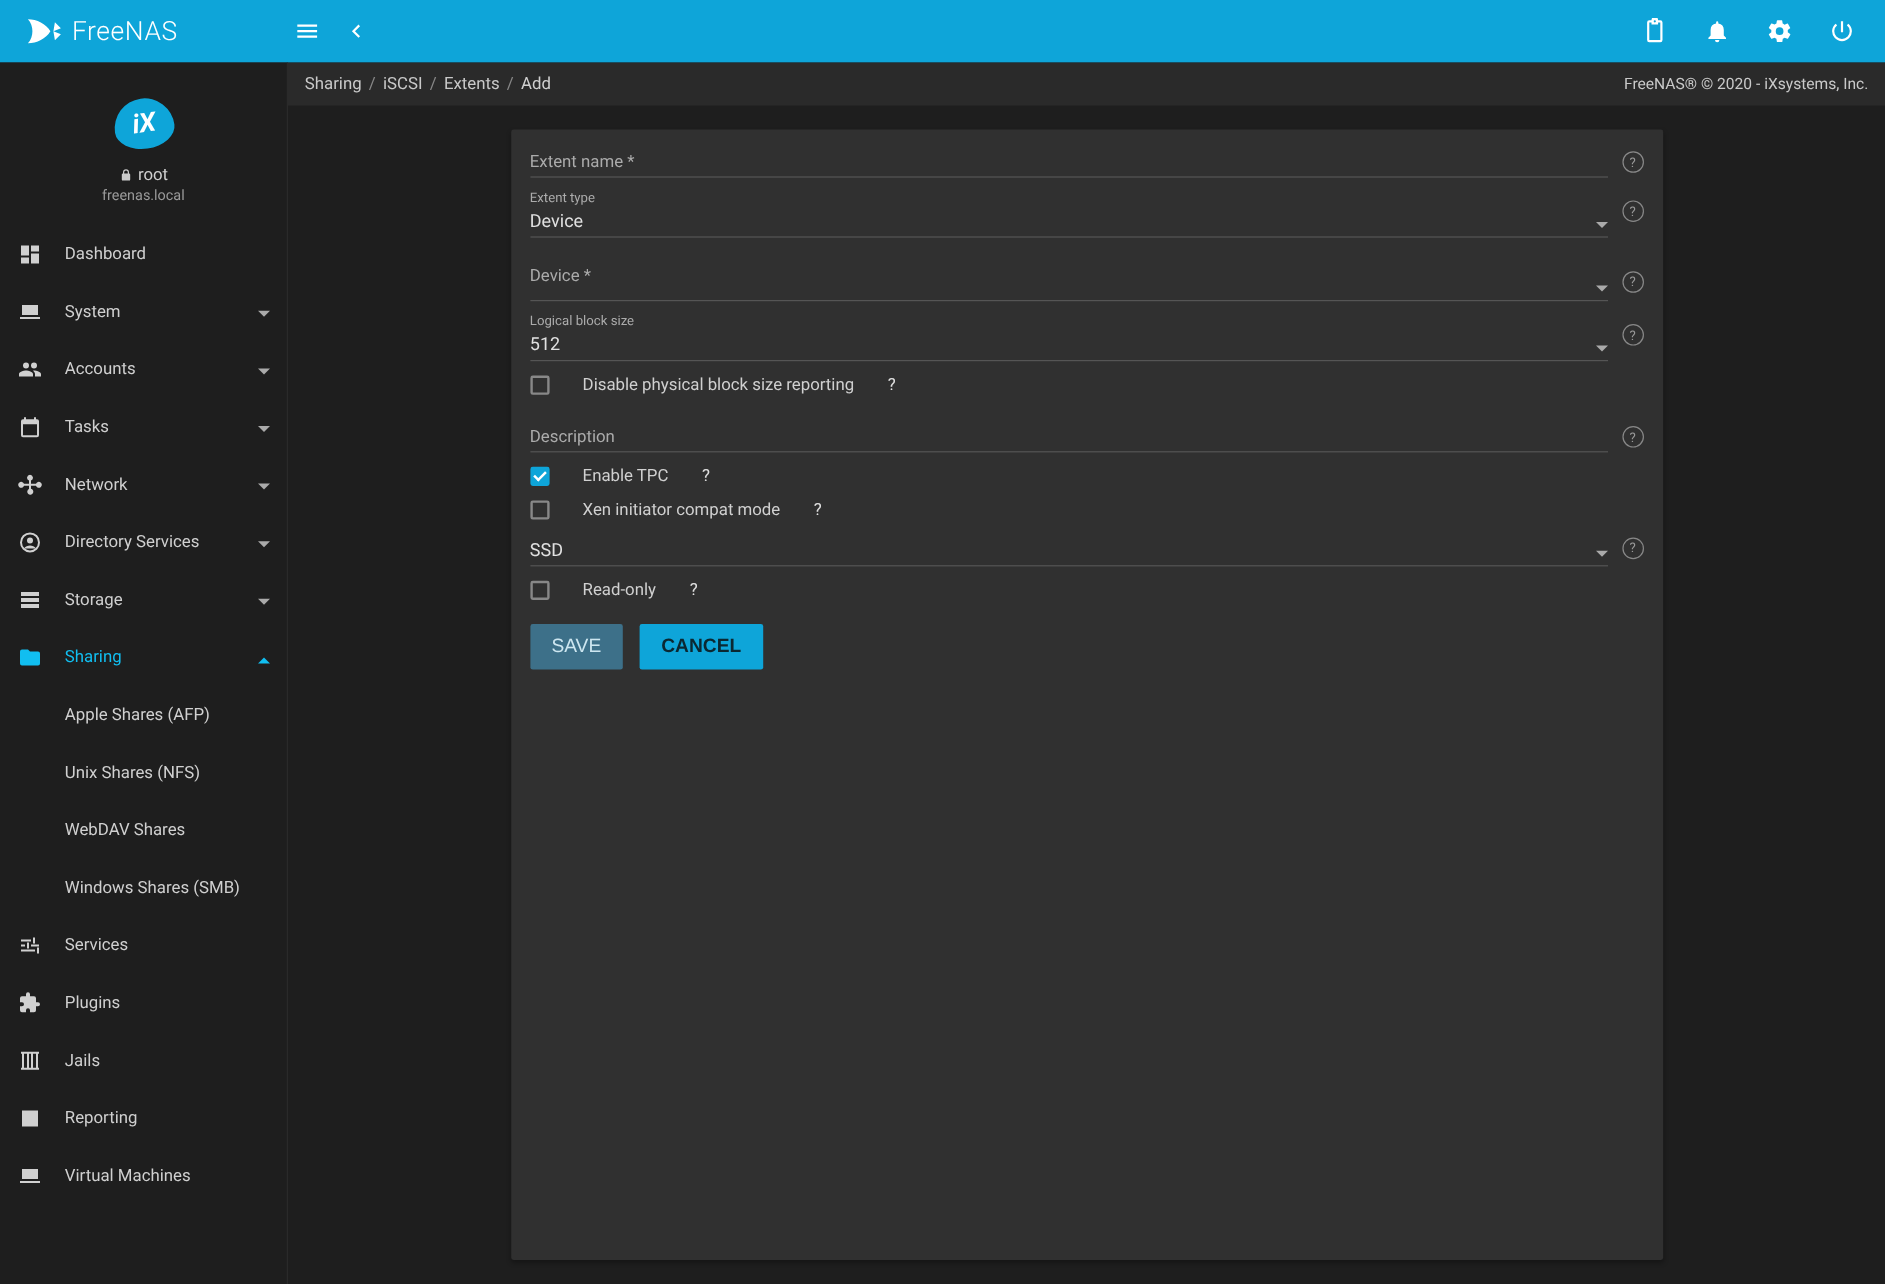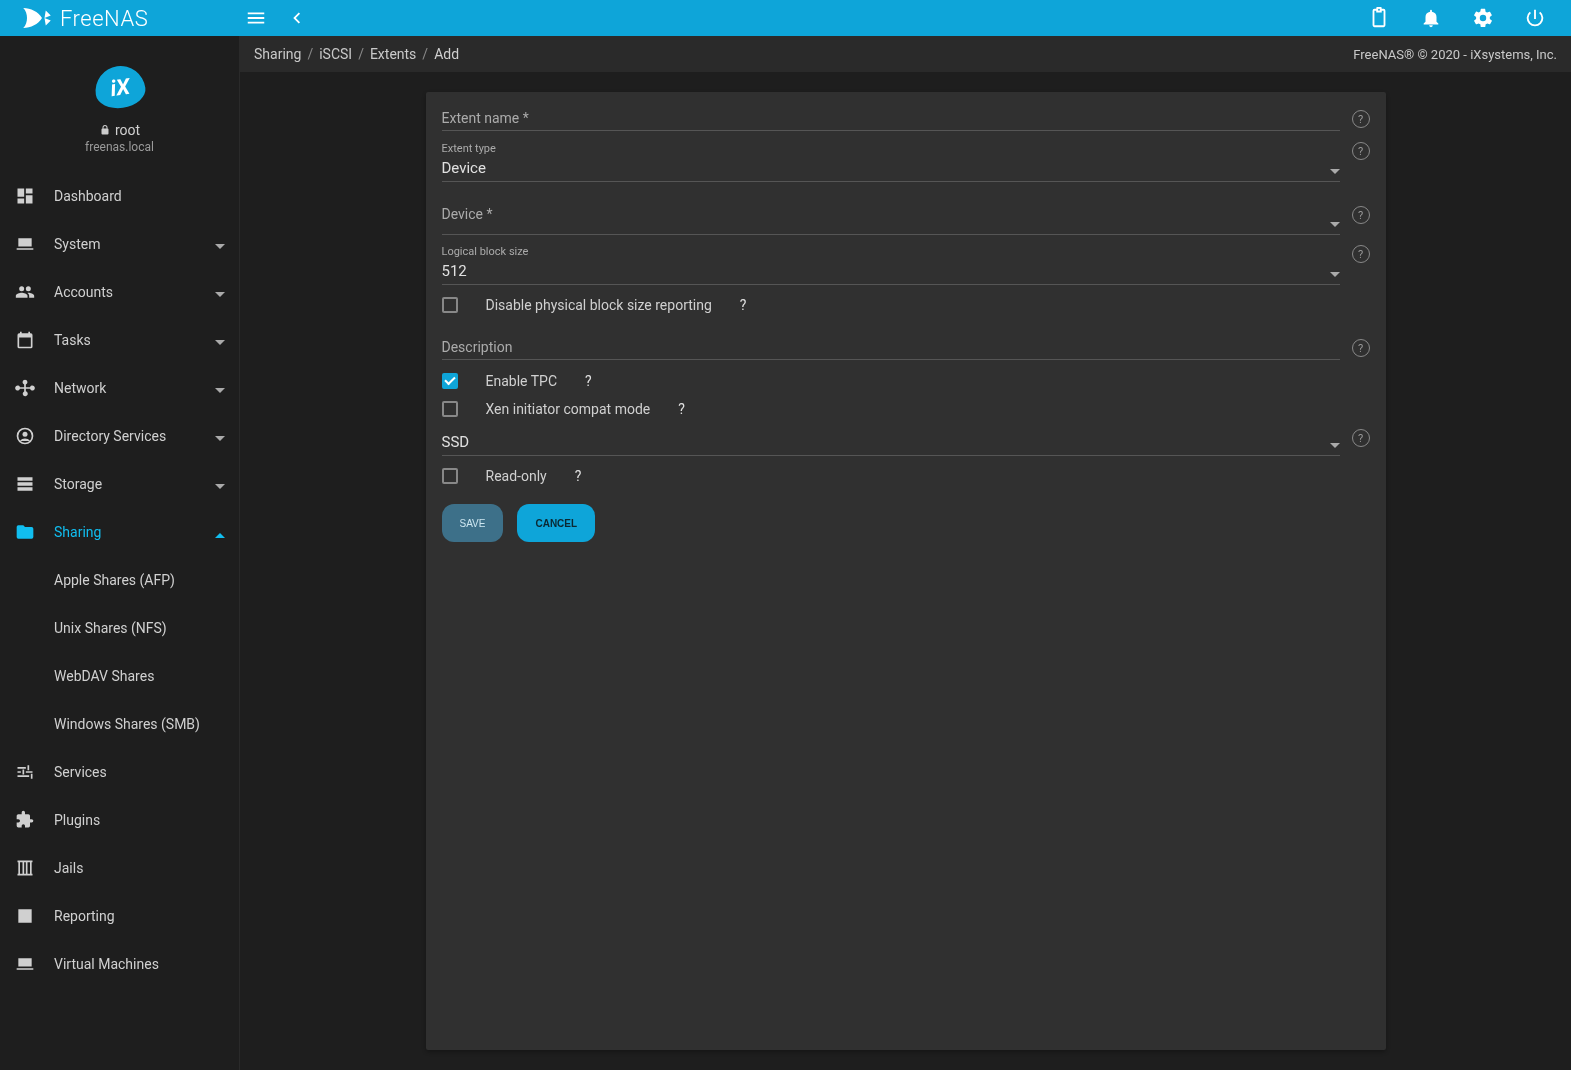--- a/index.html
+++ b/index.html
@@ -8,21 +8,21 @@
     background: #1e1e1e;
     color: #e0e0e0;
     font-size: 14px;
     height: 100vh;
     display: flex;
     flex-direction: column;
     overflow: hidden;
   }
   
   .header {
-    height: 36px;
+    height: 52px;
     background: #0ea5d9;
     display: flex;
     align-items: center;
     padding: 0 12px;
     color: #fff;
   }
   .logo-area {
     display: flex;
     align-items: center;
     width: 228px;
@@ -150,21 +150,21 @@
   }
   .card {
     width: 960px;
     background: #303030;
     border-radius: 2px;
     padding: 18px 16px 22px 16px;
     box-shadow: 0 2px 4px rgba(0,0,0,0.3);
   }
   .field {
     display: flex;
-    align-items: flex-start;
+    align-items: center;
     gap: 12px;
     margin-bottom: 10px;
   }
   .field .ctrl { flex: 1; position: relative; }
   .field .help {
     width: 18px; height: 18px;
     border: 1.5px solid #888;
     border-radius: 50%;
     display: flex; align-items: center; justify-content: center;
     font-size: 11px; color: #999;
@@ -232,22 +232,22 @@
 
   .actions {
     margin-top: 20px;
     display: flex;
     gap: 14px;
   }
   .btn {
     height: 38px;
     padding: 0 18px;
     border: none;
-    border-radius: 12px;
-    font-size: 10px;
+    border-radius: 2px;
+    font-size: 16px;
     font-weight: 500;
     cursor: pointer;
   }
   .btn-save {
     background: #3d7089; color: #cde6f0;
   }
   .btn-cancel {
     background: #0ea5d9; color: #0b2832;
     font-weight: 600;
   }

